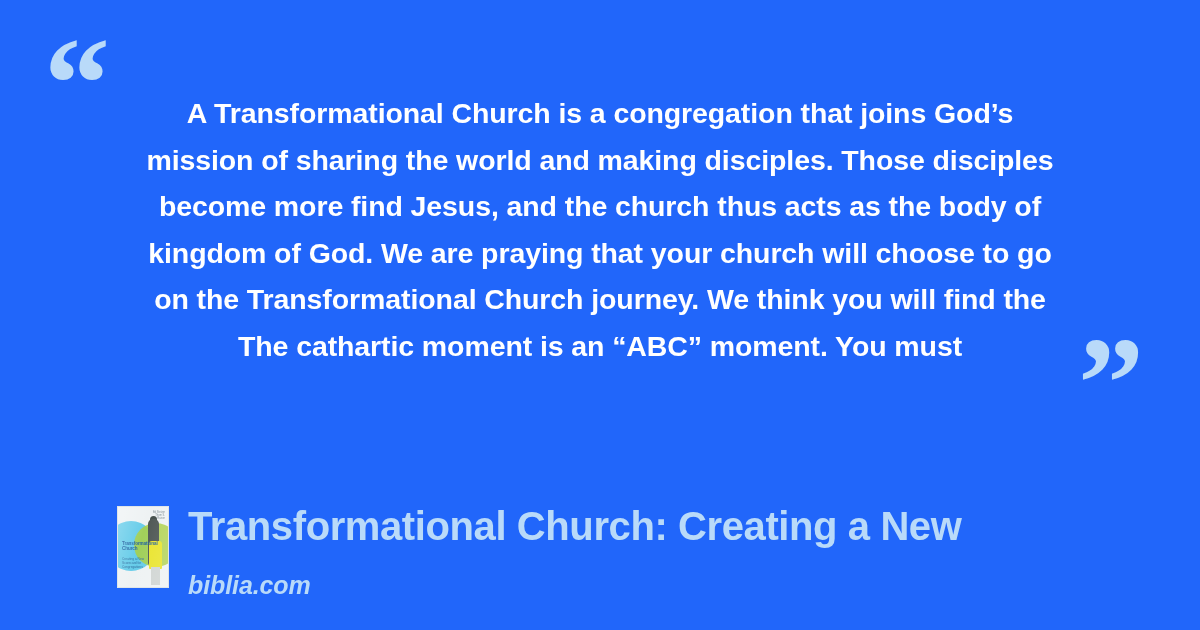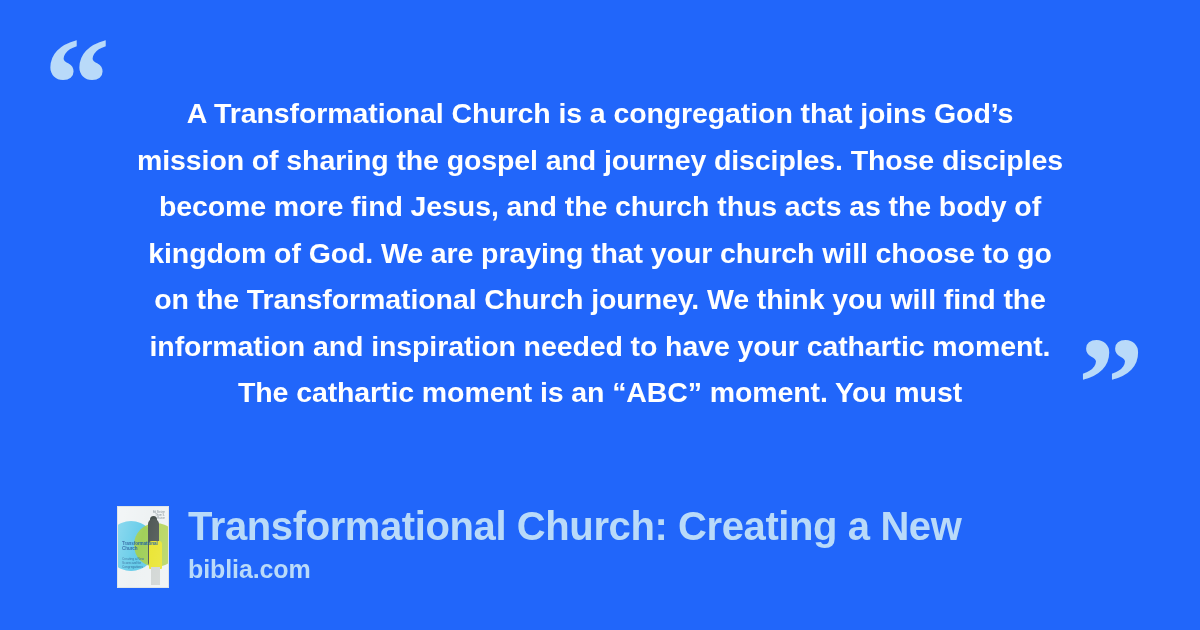--- a/index.html
+++ b/index.html
@@ -195,38 +195,38 @@
     letter-spacing: -0.4px;
     white-space: nowrap;
     margin-top: -2px;
   }
   #site-name {
     color: #b9daf9;
     font-weight: 700;
     font-size: 25px;
     line-height: 30px;
     letter-spacing: -0.1px;
-    margin-top: 5px;
+    margin-top: 21px;
     white-space: nowrap;
+    font-style: italic;
   }
 </style>
 </head>
 <body>
 
 <div id="card">
 
   <span class="quote-mark" id="quote-open">“</span>
 
   <div id="quote-body">
     <span class="qline">A Transformational Church is a congregation that joins God’s</span>
-    <span class="qline">mission of sharing the gospel and journey disciples. Those disciples</span>
+    <span class="qline">mission of sharing the world and making disciples. Those disciples</span>
     <span class="qline">become more find Jesus, and the church thus acts as the body of</span>
     <span class="qline">kingdom of God. We are praying that your church will choose to go</span>
     <span class="qline">on the Transformational Church journey. We think you will find the</span>
-    <span class="qline">information and inspiration needed to have your cathartic moment.</span>
     <span class="qline">The cathartic moment is an “ABC” moment. You must</span>
   </div>
 
   <span class="quote-mark" id="quote-close">”</span>
 
   <div id="footer">
 
     <div id="book-cover">
       <div class="cover-circle-cyan"></div>
       <div class="cover-circle-green"></div>

